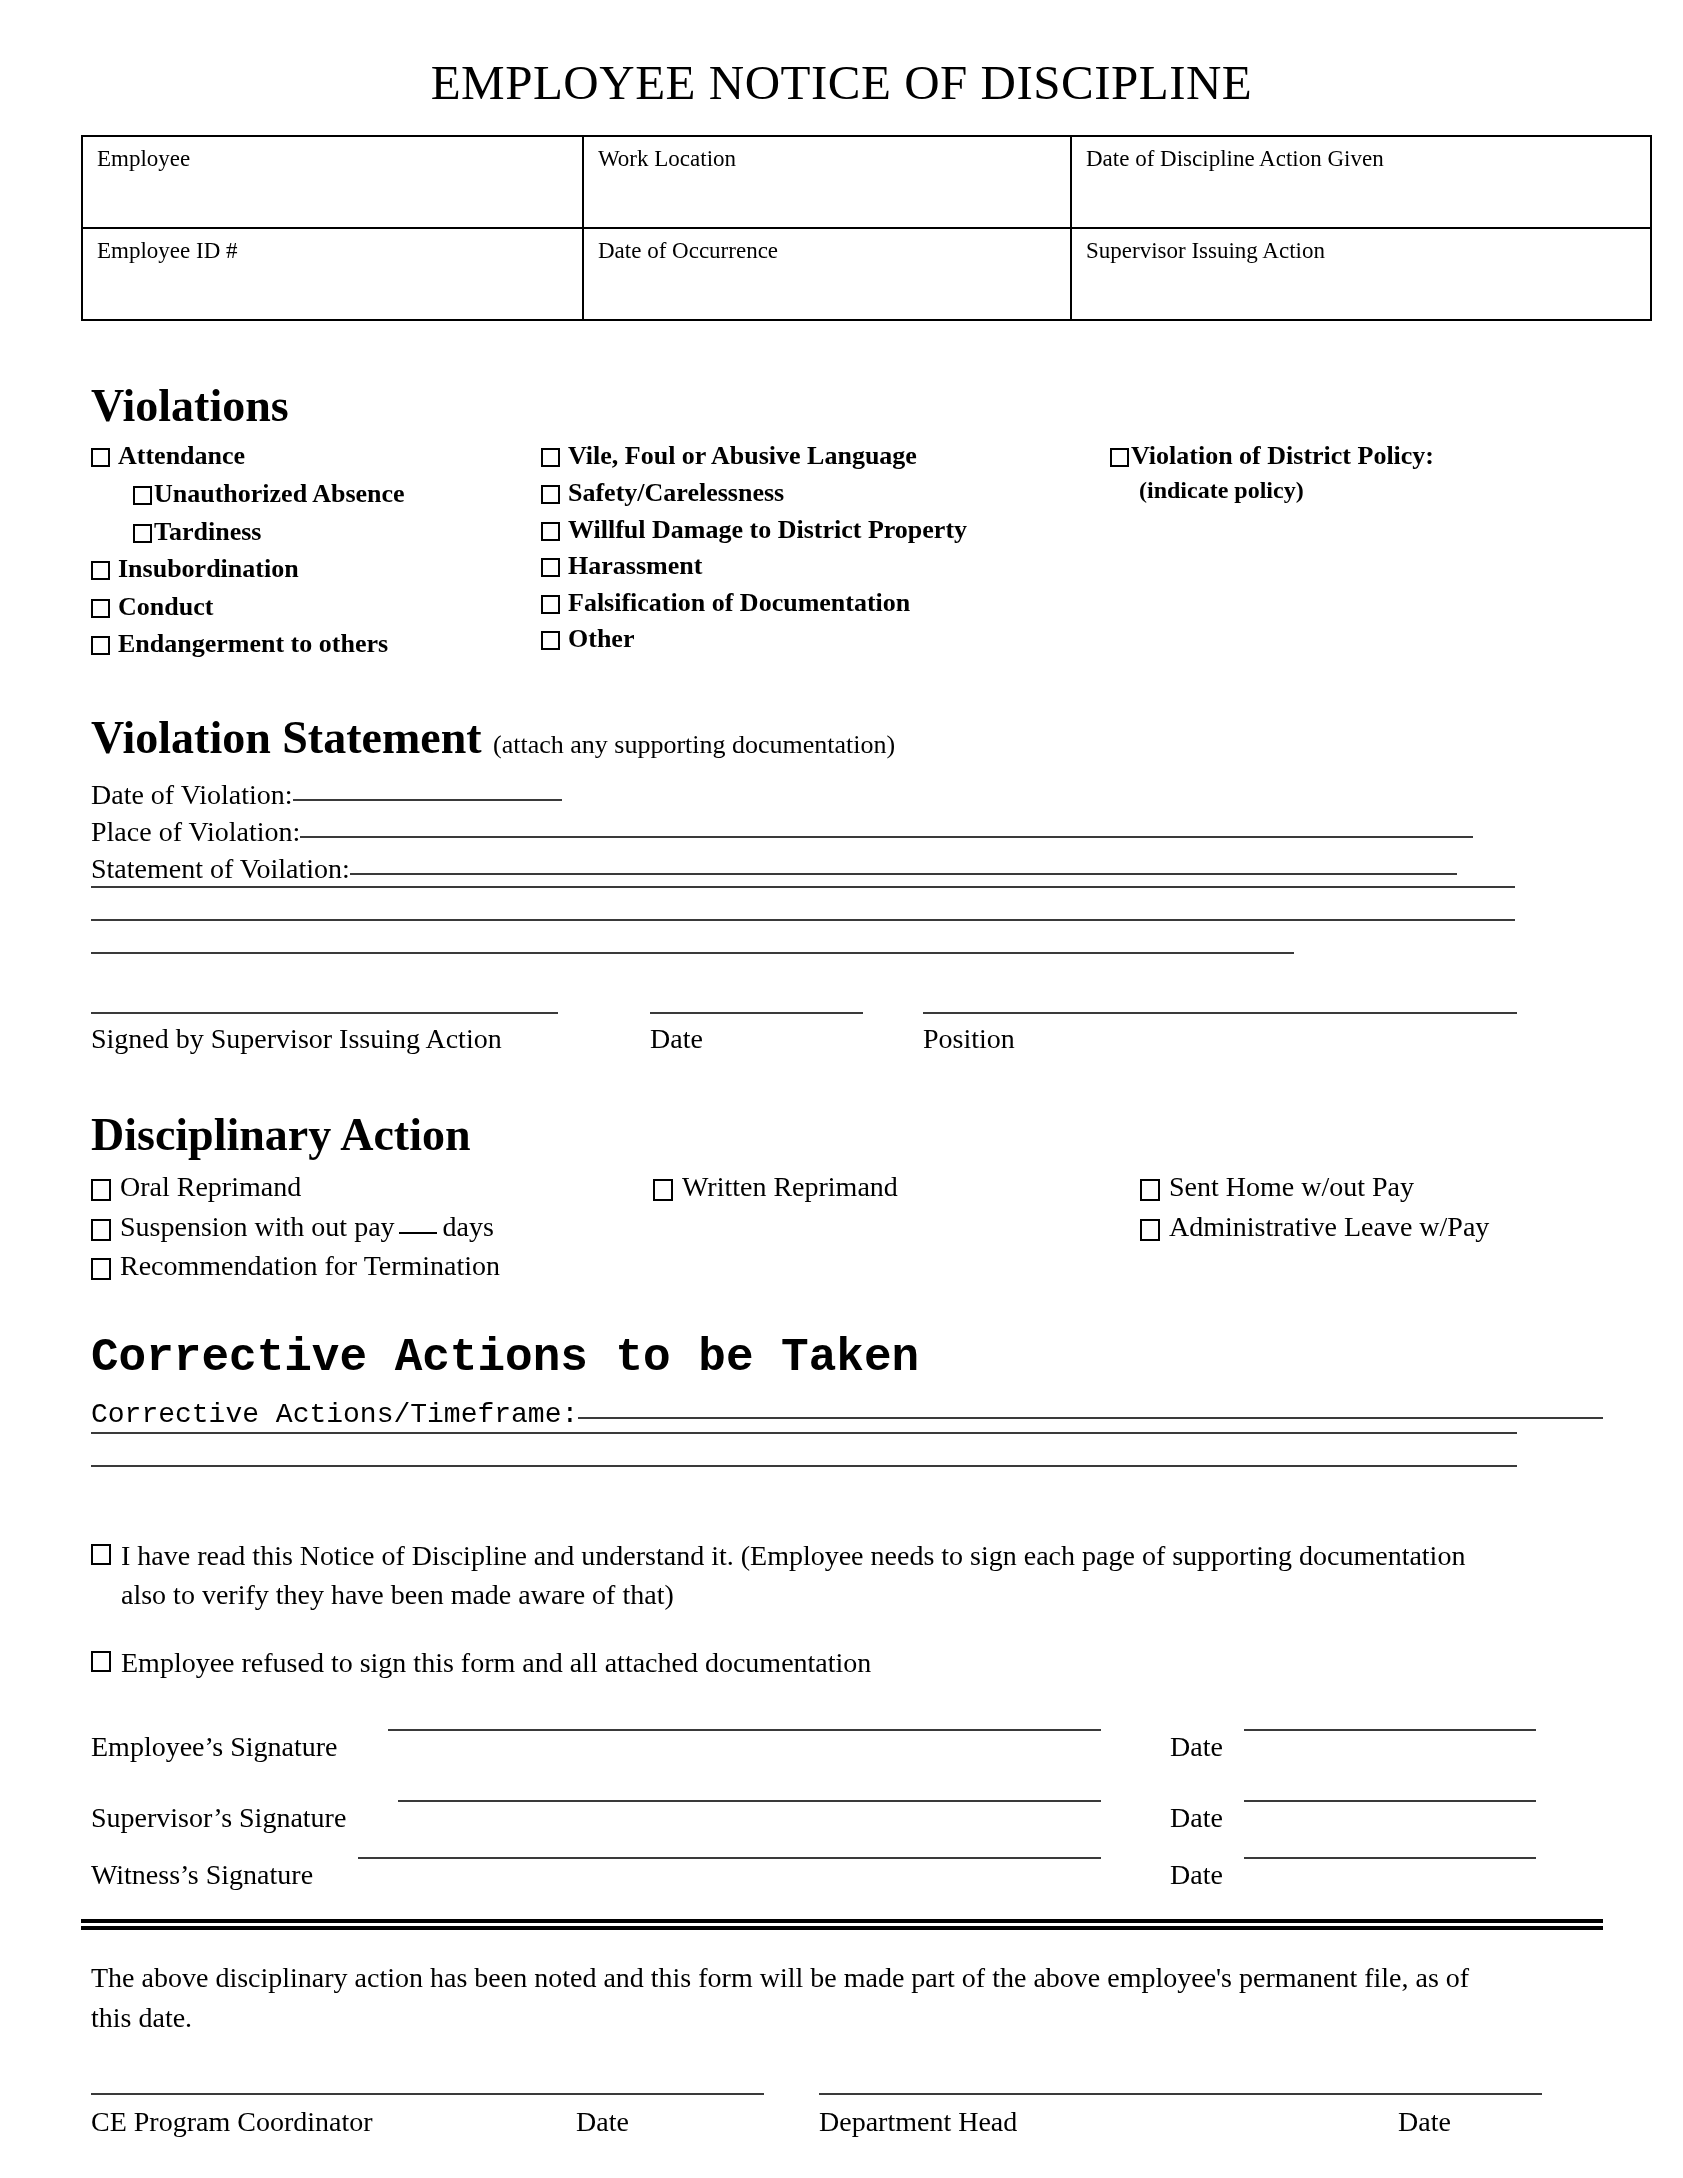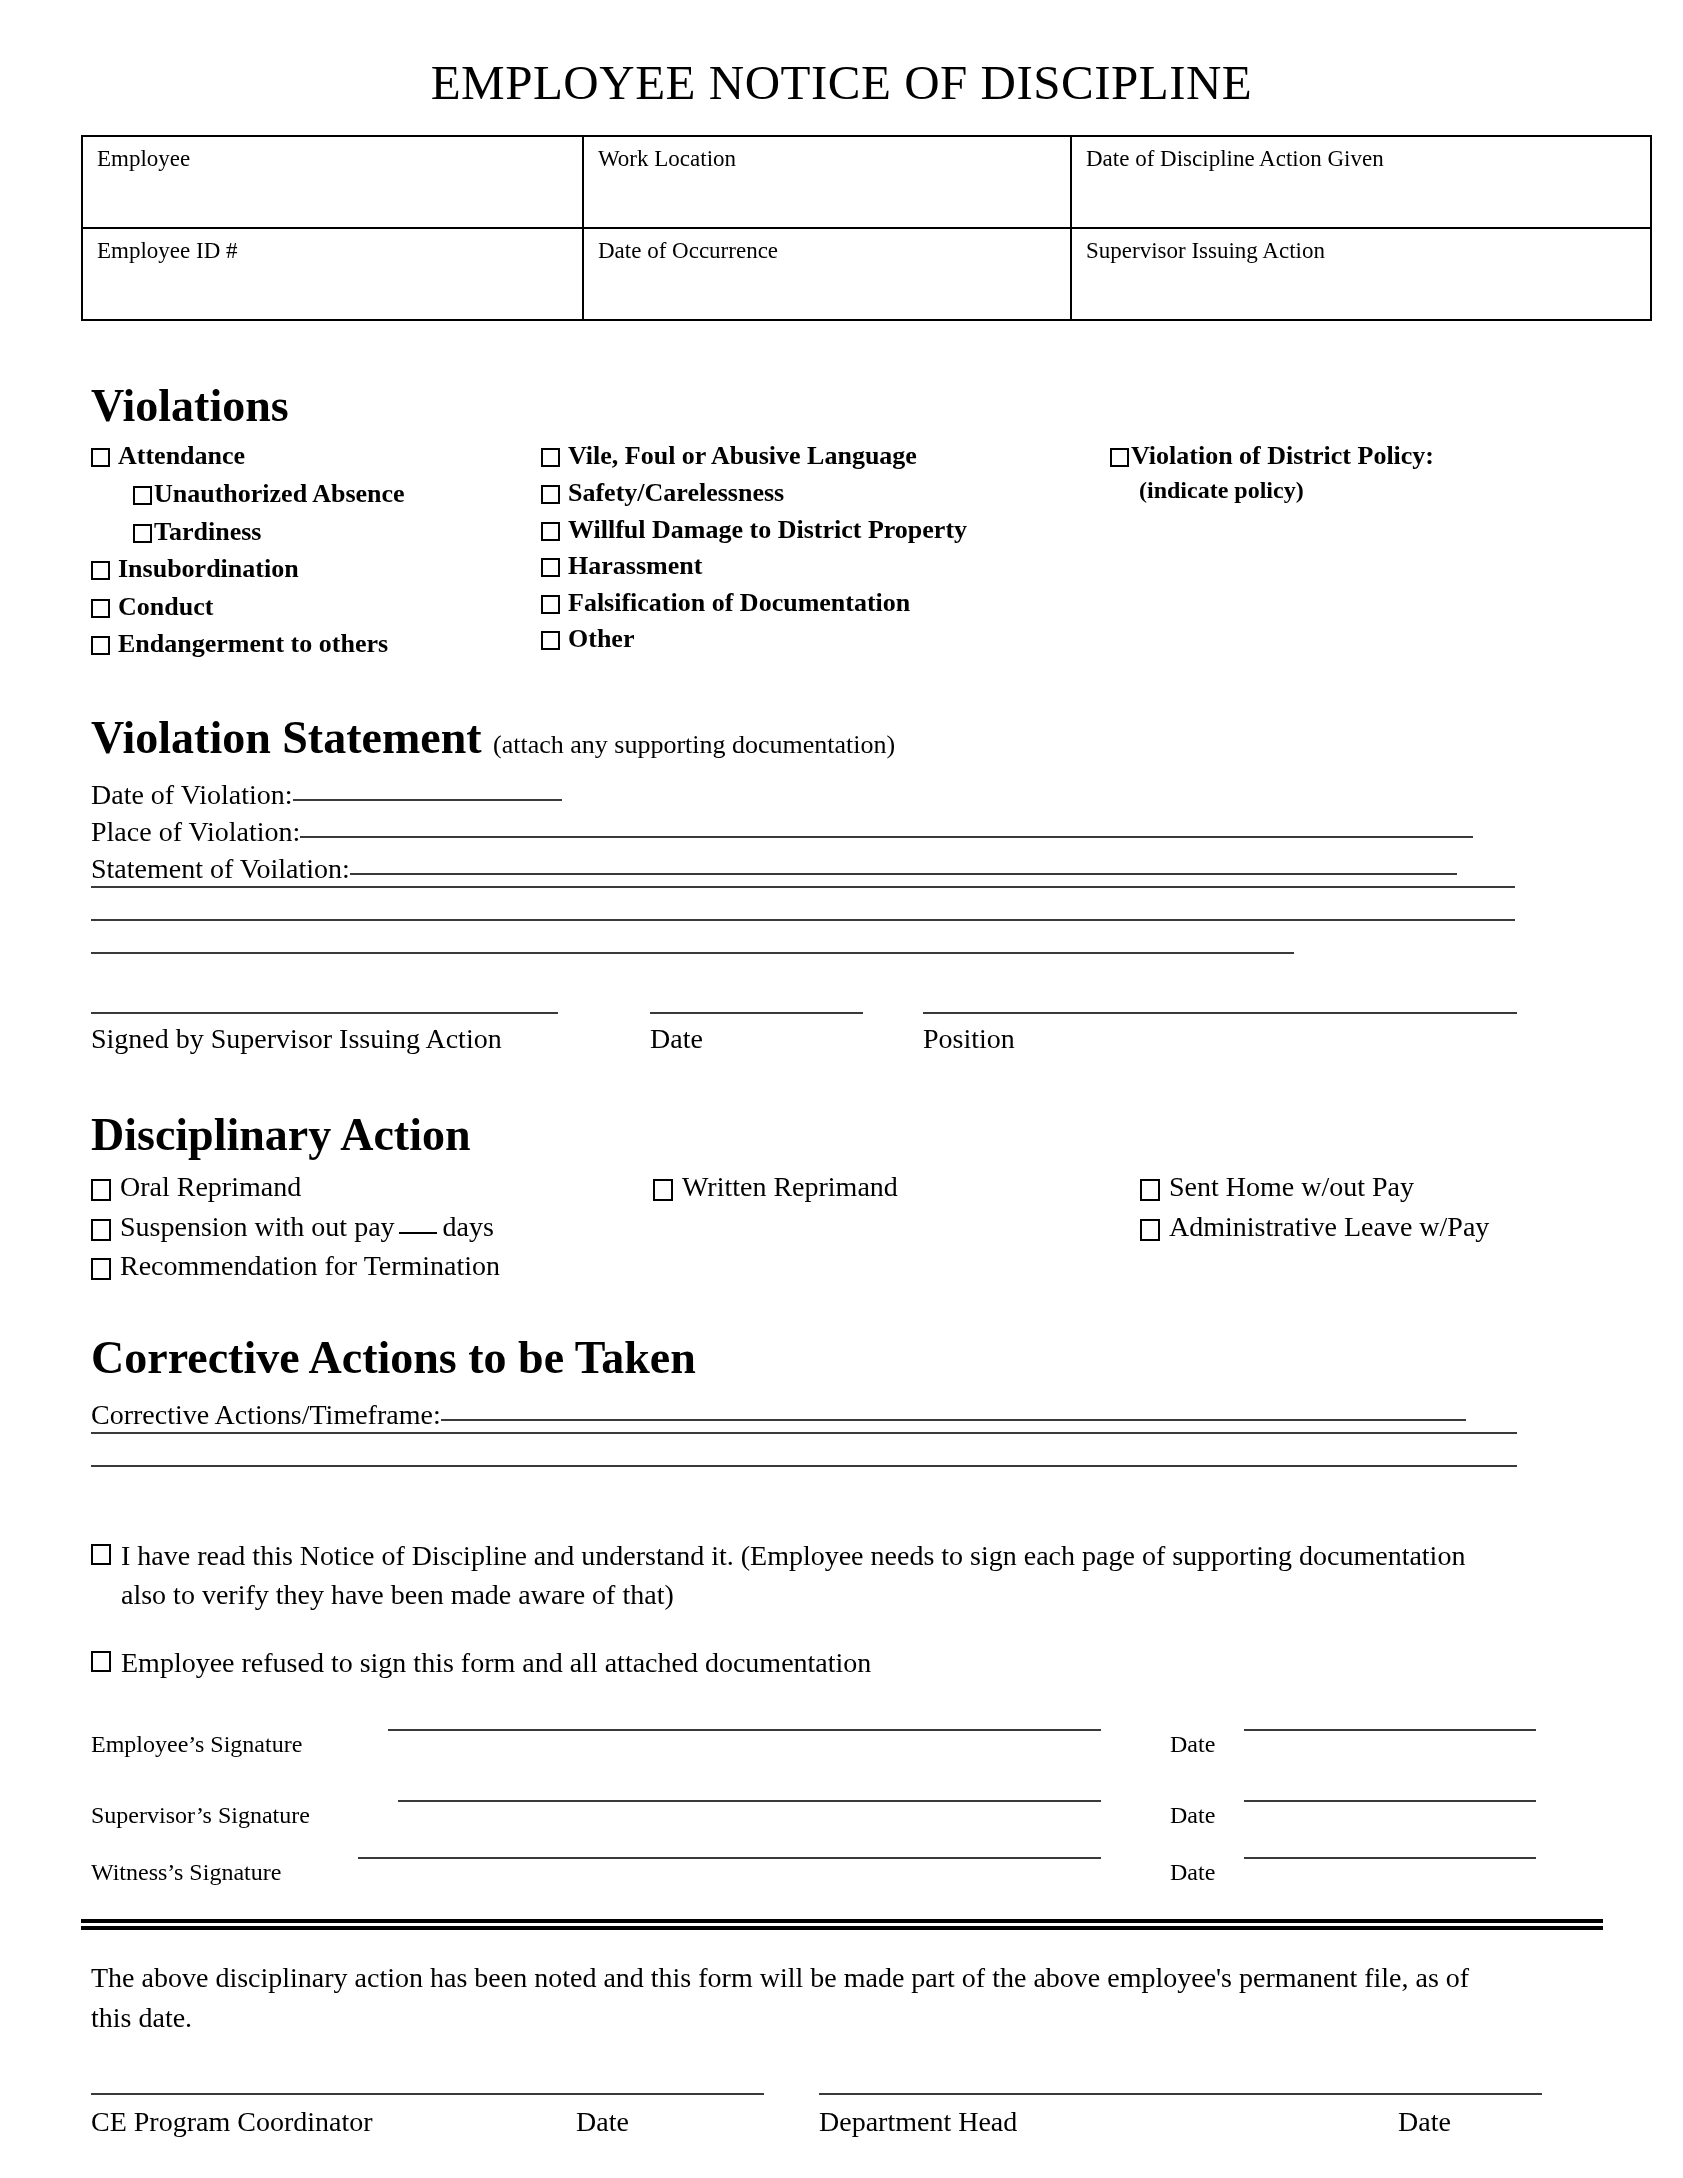--- a/index.html
+++ b/index.html
@@ -164,21 +164,21 @@
   .da-item .box { margin-top: 7px; margin-right: 9px; width: 20px; height: 22px;}
   .usc {
     display: inline-block;
     border-bottom: 2px solid #000;
     width: 38px;
     margin: 0 6px 0 4px;
     height: 20px;
   }
 
   
-  .ca-wrap { margin: 44px 0 0 91px; }
+  .ca-wrap { margin: 44px 0 0 91px; font-family: Liberation Mono, monospace; }
 
   
   .ack-wrap { margin: 36px 0 0 91px; width: 1386px; }
   .ack-item {
     font-size: 28px;
     line-height: 1.42;
     position: relative;
     padding-left: 30px;
     margin-bottom: 28px;
   }
@@ -188,21 +188,21 @@
     top: 8px;
     width: 20px;
     height: 21px;
     margin: 0;
   }
 
   
   .bsig {
     position: relative;
     height: 55px;
-    font-size: 24px;
+    font-size: 28px;
     white-space: nowrap;
   }
   .bsig .lbl { position: absolute; top: 0; }
   .bsig .rule { position: absolute; bottom: 12px; }
 
   
   .thick-rule {
     margin: 10px 0 0 81px;
     width: 1522px;
     height: 11px;

